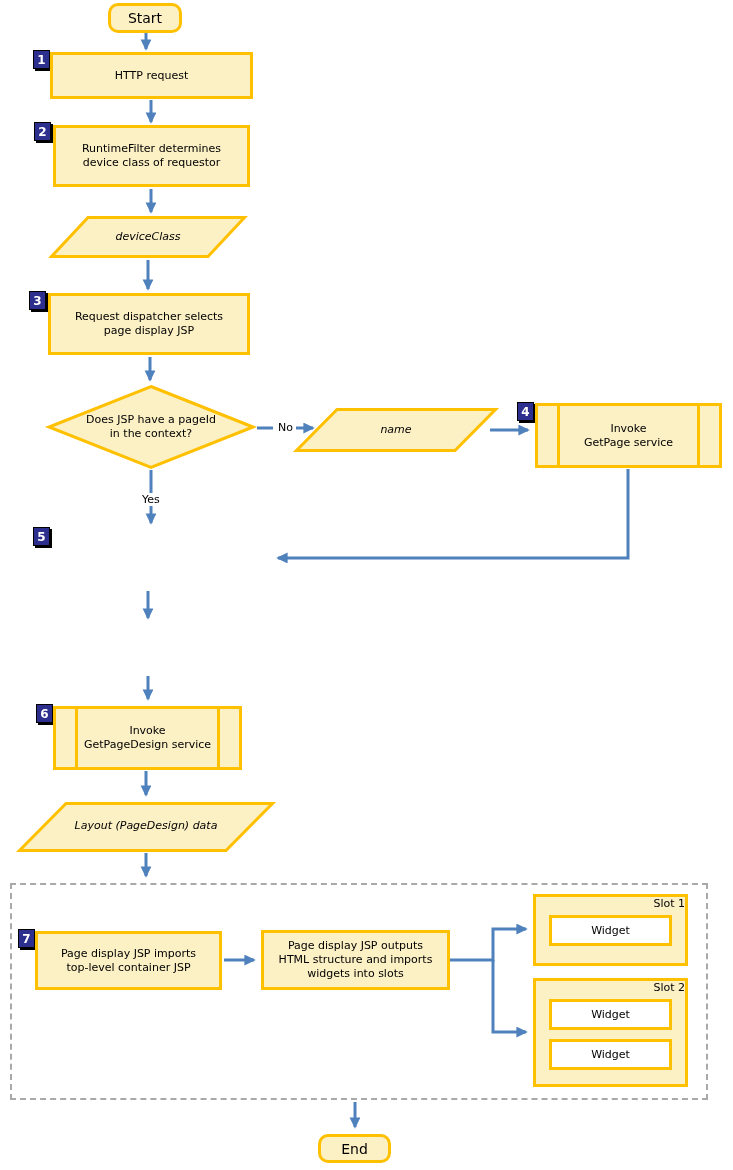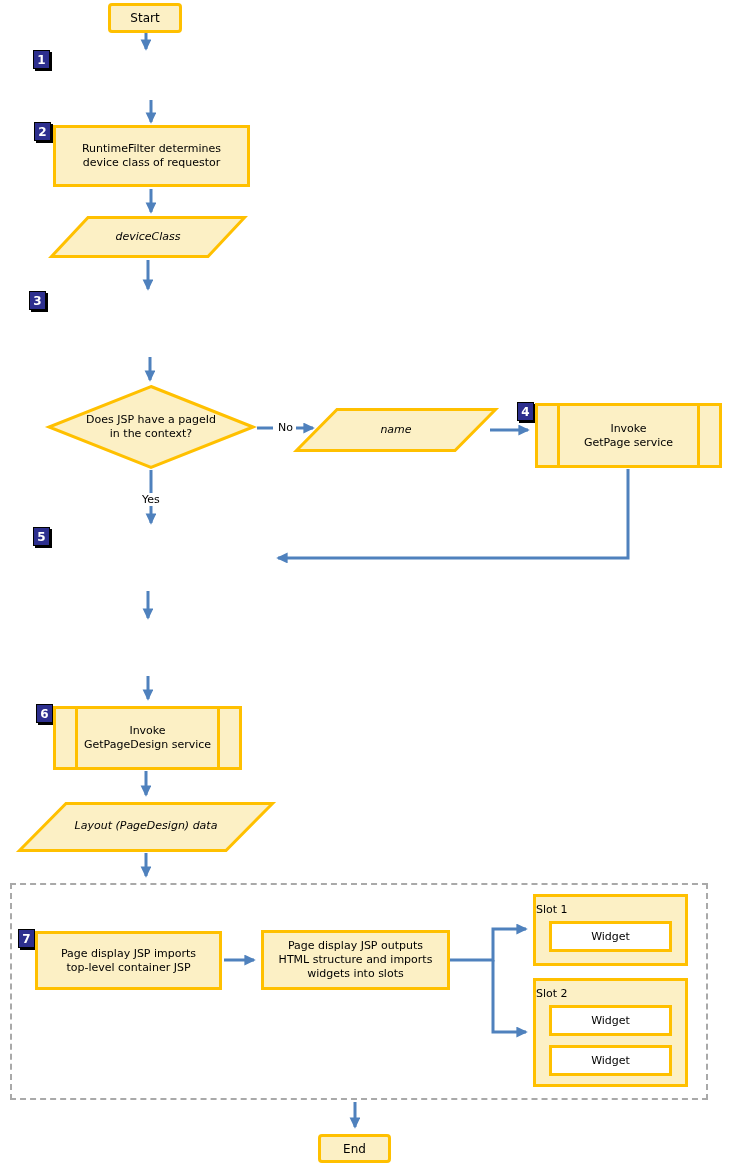--- a/index.html
+++ b/index.html
@@ -9,21 +9,21 @@
     font-size:11px; color:#000; overflow:hidden;
   }
   #edges { position:absolute; left:0; top:0; width:733px; height:1170px; }
 
   .box {
     position:absolute; box-sizing:border-box;
     background:#FCF0C5; border:3px solid #FFC000;
     display:flex; align-items:center; justify-content:center;
     text-align:center; white-space:pre-line; line-height:14px;
   }
-  .terminal { border-radius:4px; font-size:12px; }
+  .terminal { border-radius:10px; font-size:14px; }
 
   .predef { padding:0 24px;justify-content:center; }
   .bar { position:absolute; top:-0px; bottom:-0px; width:0; border-left:3px solid #FFC000; }
   .bar-l { left:19px; top:0; bottom:0; }
   .bar-r { right:19px; top:0; bottom:0; }
 
   .badge {
     position:absolute; box-sizing:border-box; width:17px; height:19px;
     background:#2D2F8E; border:1px solid #000; box-shadow:2px 2px 0 #000;
     color:#fff; font-weight:bold; font-size:12px;
@@ -47,21 +47,21 @@
 
   .dashed-container {
     position:absolute; box-sizing:border-box;
     border:2px dashed #A9A9A9; background:transparent;
   }
 
   .slot {
     position:absolute; box-sizing:border-box;
     background:#FCF0C5; border:3px solid #FFC000;
   }
-  .slot-title { text-align:left; margin-top:6px; line-height:14px; }
+  .slot-title { text-align:right; line-height:14px; }
   .widget {
     box-sizing:border-box; width:123px; height:31px; margin:4px auto 0;
     background:#ffffff; border:3px solid #FFC000;
     display:flex; align-items:center; justify-content:center;
   }
 </style>
 </head>
 <body>
 
 <div id="canvas">
@@ -90,33 +90,36 @@
       <path d="M224,960 H254" marker-end="url(#ah)"></path>
       <path d="M450,960 H493 V929 H526" marker-end="url(#ah)"></path>
       <path d="M493,960 V1032 H526" marker-end="url(#ah)"></path>
       <path d="M355,1102 V1127" marker-end="url(#ah)"></path>
     </g>
   </svg>
 
   <div class="box terminal" style="left:108px;top:3px;width:74px;height:30px">Start</div>
 
   <div class="badge" style="left:33px;top:50px">1</div>
+  <div class="box" style="left:50px;top:52px;width:203px;height:47px">HTTP request</div>
 
   <div class="badge" style="left:34px;top:122px">2</div>
   <div class="box" style="left:53px;top:125px;width:197px;height:62px">RuntimeFilter determines
 device class of requestor</div>
 
   <div class="pgram" style="left:50px;top:216px;width:196px;height:42px">
     <svg width="196" height="42">
         <polygon points="38,1.5 194.5,1.5 158,40.5 1.5,40.5"></polygon>
       </svg>
     <div class="shape-label">deviceClass</div>
   </div>
 
   <div class="badge" style="left:29px;top:291px">3</div>
+  <div class="box" style="left:48px;top:293px;width:202px;height:62px">Request dispatcher selects
+page display JSP</div>
 
   <div class="diamond" style="left:47px;top:385px;width:208px;height:84px">
     <svg width="208" height="84">
         <polygon points="104,1.5 206,42 104,82.5 2,42"></polygon>
       </svg>
     <div class="shape-label" style="left:25px;right:25px">Does JSP have a pageId
 in the context?</div>
   </div>
   <div class="edge-label" style="left:276px;top:421px">No</div>
   <div class="edge-label" style="left:140px;top:493px">Yes</div>

